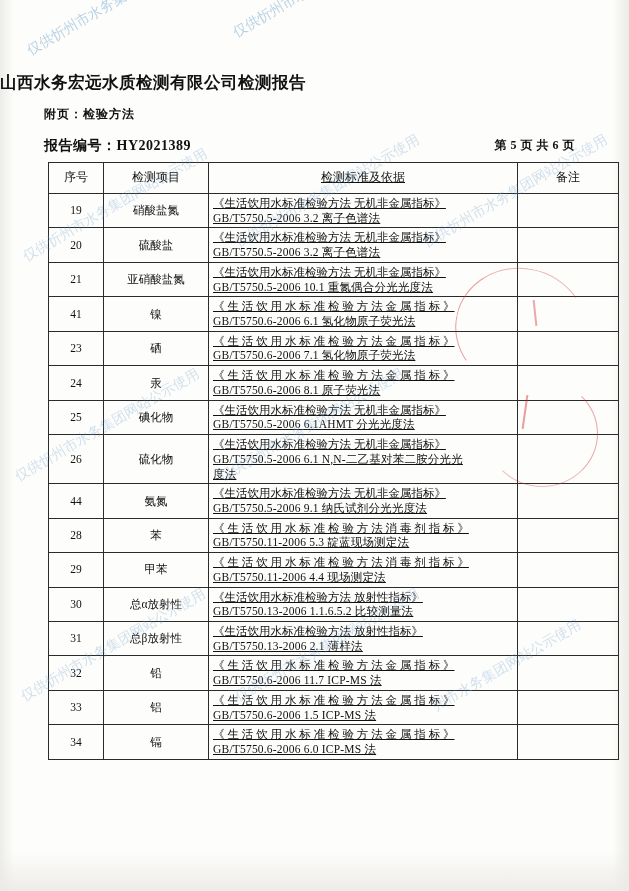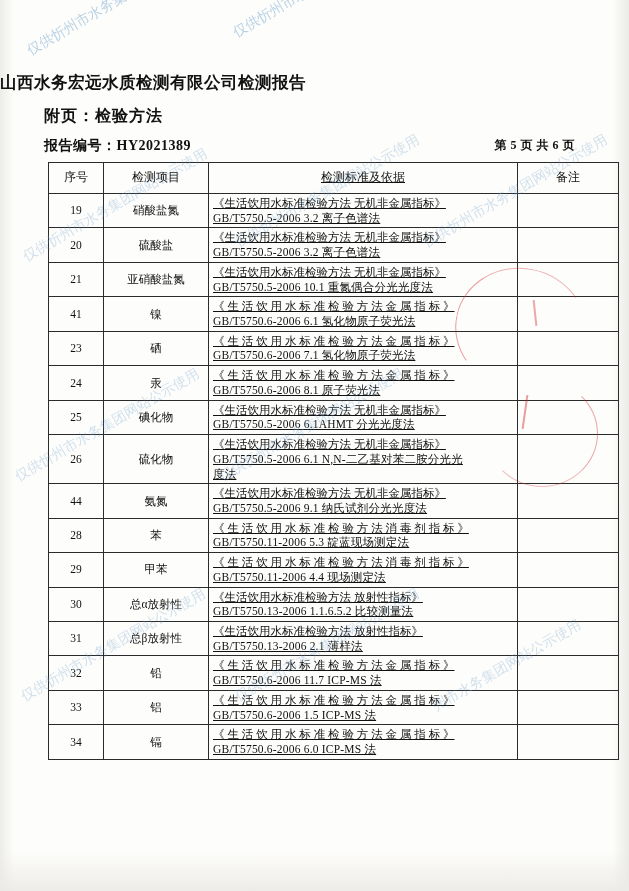--- a/index.html
+++ b/index.html
@@ -46,21 +46,21 @@
     left: 0; top: 72px;
     width: 629px;
     font-size: 16.5px;
     font-weight: bold;
     letter-spacing: 0.5px;
   }
 
   .subtitle {
     position: absolute;
     left: 44px; top: 106px;
-    font-size: 16px;
+    font-size: 12px;
     font-weight: bold;
     letter-spacing: 1px;
   }
 
   .report-no {
     position: absolute;
     left: 44px; top: 137px;
     font-size: 14px;
     font-weight: bold;
     letter-spacing: .5px;

